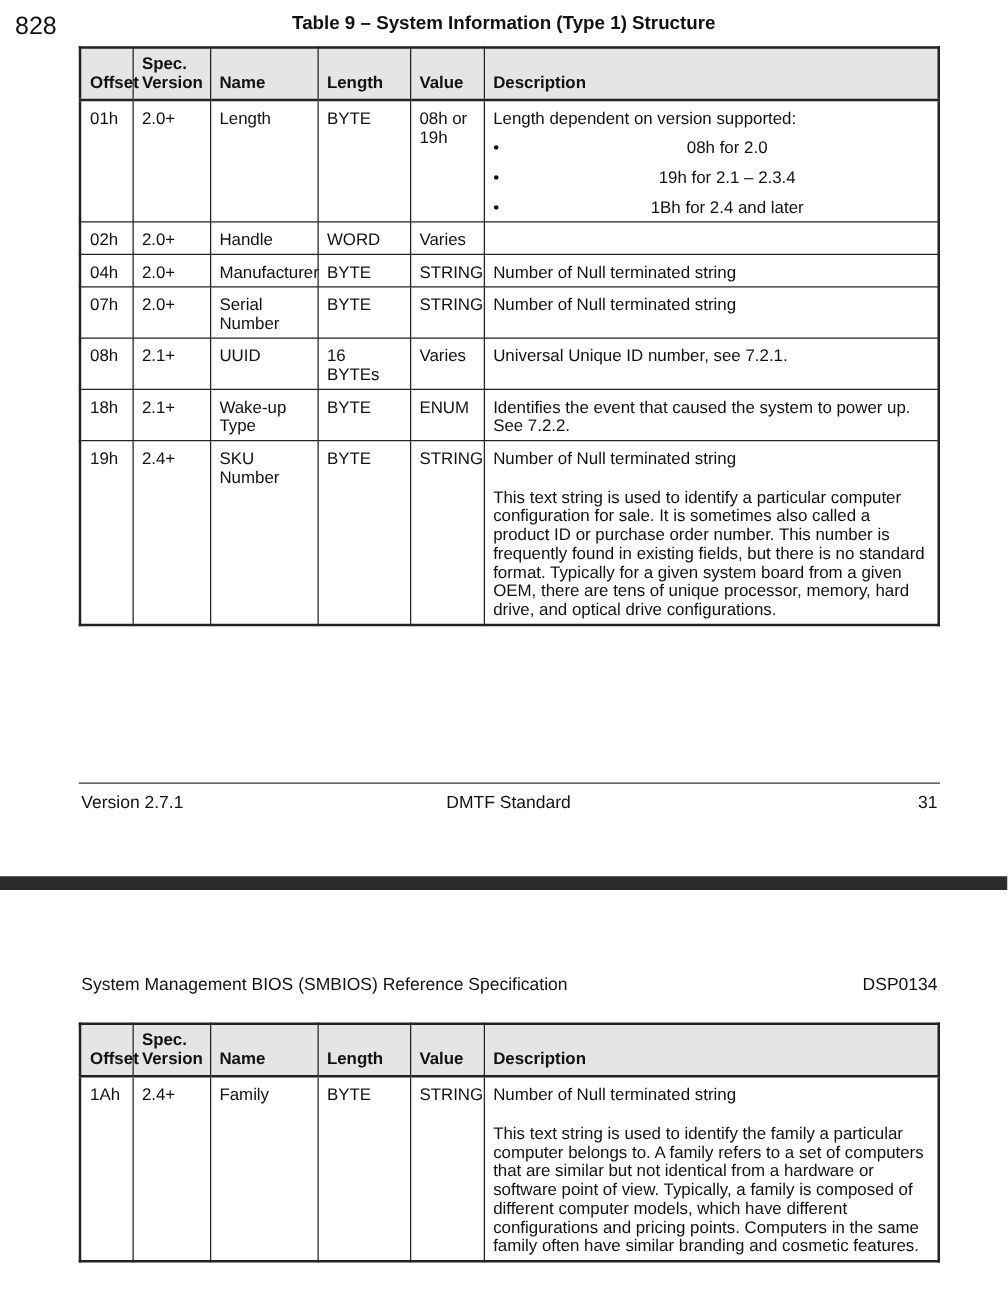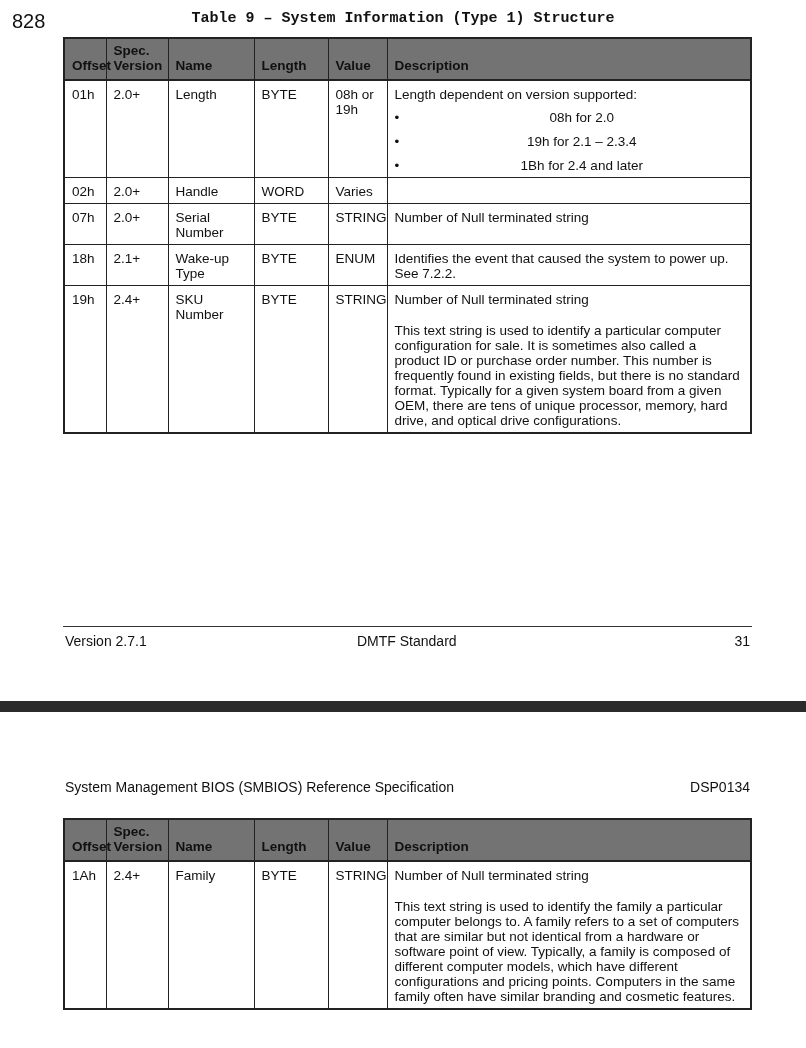--- a/index.html
+++ b/index.html
@@ -2,32 +2,32 @@
 <html><head>
 <meta charset="utf-8">
 <style>
   html, body { margin: 0; padding: 0; }
   body {
     width: 806px; height: 1048px; position: relative; overflow: hidden;
     background: #ffffff; color: #111;
     font-family: "Liberation Sans", sans-serif;
   }
   .line-num { position: absolute; left: 12px; top: 10px; font-size: 20px; }
-  .table-title { position: absolute; left: 0; width: 806px; top: 10px; text-align: center; font-size: 15px; font-weight: bold; font-family: Liberation Mono, monospace; }
+  .table-title { position: absolute; left: 0; width: 806px; top: 10px; text-align: center; font-size: 15px; font-weight: bold; }
   table.spec {
     position: absolute; left: 63px; width: 689px;
     border-collapse: collapse; font-size: 13.5px; table-layout: fixed;
   }
   table.spec th, table.spec td {
     border: 1px solid #222; vertical-align: top; text-align: left;
     padding: 3px 7px 4px 7px; line-height: 15px;
   }
   table.spec { border: 2px solid #222; }
   table.spec thead th {
-    background: #737373; font-weight: bold; vertical-align: bottom;
+    background: #e5e5e5; font-weight: bold; vertical-align: bottom;
     padding-top: 4px; padding-bottom: 6px; border-bottom: 2px solid #222;
   }
   table.spec td { padding-top: 6px; padding-bottom: 4px; }
   .c-off { width: 42px; } .c-ver { width: 62px; } .c-name { width: 86px; }
   .c-len { width: 74px; } .c-val { width: 59px; }
   .desc p { margin: 0; }
   .desc p + p { margin-top: 16px; }
   .desc ul { margin: 8px 0 0 0; padding: 0; list-style: none; }
   .desc li { position: relative; padding-left: 26px; margin-bottom: 9px; text-align: center; }
   .desc li::before { content: "•"; position: absolute; left: 0; }
@@ -85,26 +85,42 @@
     </tr>
     <tr>
       <td>02h</td>
       <td>2.0+</td>
       <td>Handle</td>
       <td>WORD</td>
       <td>Varies</td>
       <td></td>
     </tr>
     <tr>
+      <td>04h</td>
+      <td>2.0+</td>
+      <td>Manufacturer</td>
+      <td>BYTE</td>
+      <td>STRING</td>
+      <td>Number of Null terminated string</td>
+    </tr>
+    <tr>
       <td>07h</td>
       <td>2.0+</td>
       <td>Serial Number</td>
       <td>BYTE</td>
       <td>STRING</td>
       <td>Number of Null terminated string</td>
+    </tr>
+    <tr>
+      <td>08h</td>
+      <td>2.1+</td>
+      <td>UUID</td>
+      <td>16 BYTEs</td>
+      <td>Varies</td>
+      <td>Universal Unique ID number, see 7.2.1.</td>
     </tr>
     <tr>
       <td>18h</td>
       <td>2.1+</td>
       <td>Wake-up Type</td>
       <td>BYTE</td>
       <td>ENUM</td>
       <td>Identifies the event that caused the system to power up. See 7.2.2.</td>
     </tr>
     <tr>

